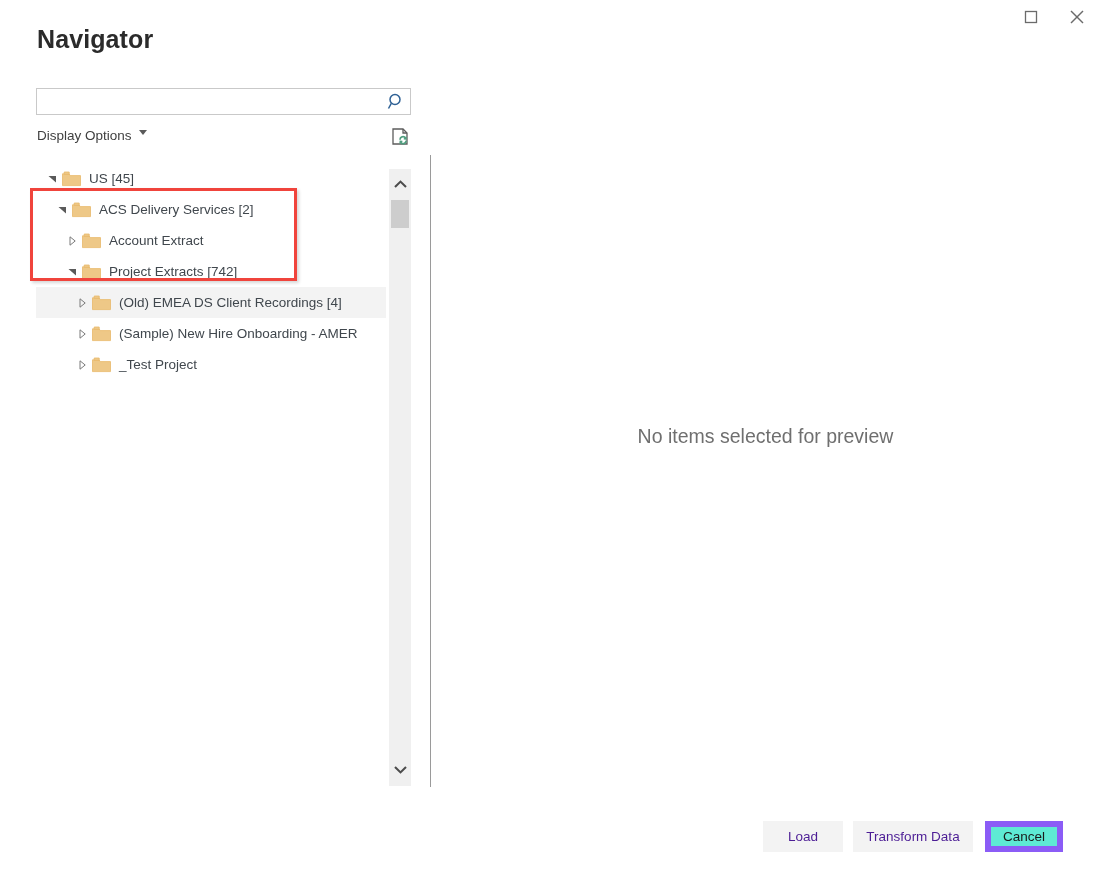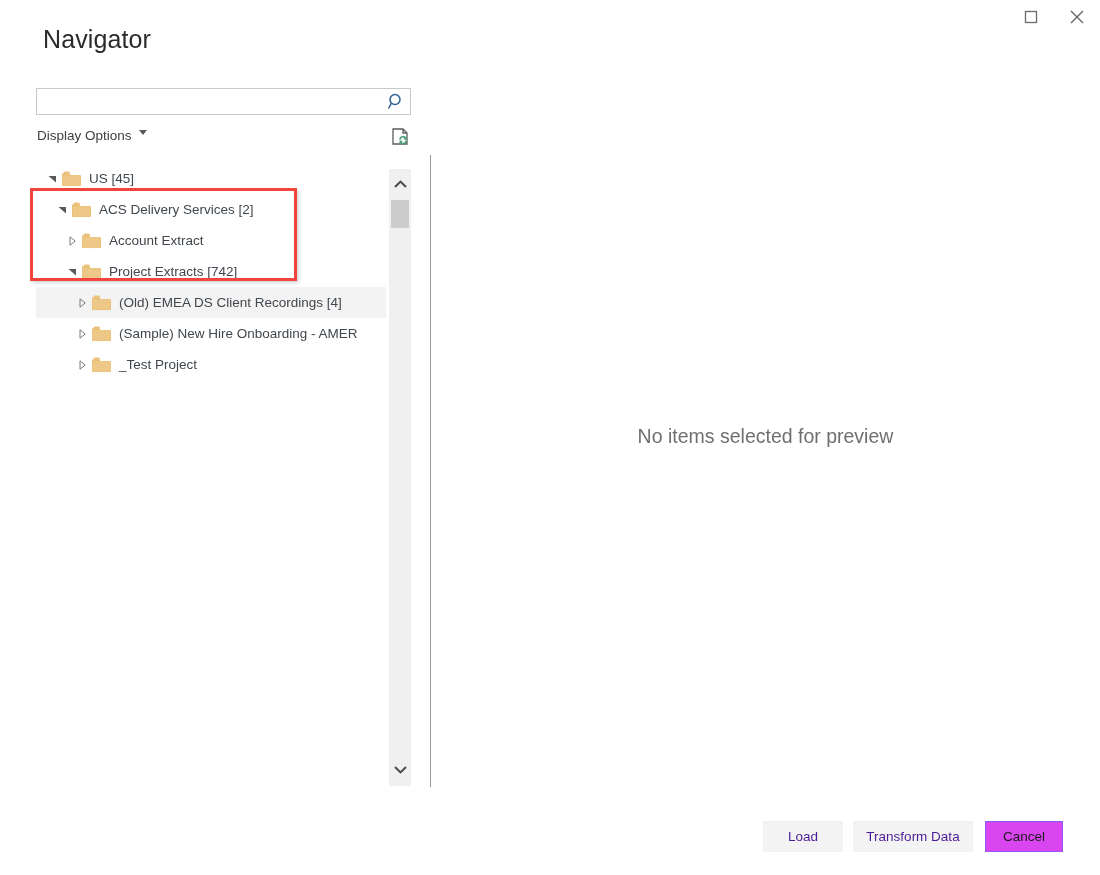--- a/index.html
+++ b/index.html
@@ -31,24 +31,23 @@
     display: flex; align-items: center; justify-content: center;
     cursor: default;
   }
   .win-btn svg { display: block; }
 
   .page-title {
     position: absolute;
     left: 37px; top: 25px;
     font-size: 25px;
     color: #2b2b2b;
-    font-weight: normal;
+    font-weight: bold;
     letter-spacing: 0.1px;
     white-space: nowrap;
-    margin-left: 6px;
   }
 
   
   .search-box {
     position: absolute;
     left: 36px; top: 88px;
     width: 375px; height: 27px;
     border: 1px solid #c9c9c9;
     background: #ffffff;
     display: flex;
@@ -189,23 +188,23 @@
     display: flex; align-items: center; justify-content: center;
     cursor: default;
     border: 1px solid transparent;
   }
   .btn-disabled {
     background: #f3f3f3;
     color: #4c1d95;
     border-color: #f3f3f3;
   }
   .btn-default {
-    background: #d946ef;
+    background: #5eead4;
     color: #1a1a1a;
-    border: 1px solid #8b5cf6;
+    border: 6px solid #8b5cf6;
   }
   #load-button      { left: 763px; bottom: 23px; width: 80px; }
   #transform-button { left: 853px; bottom: 23px; width: 120px; }
   #cancel-button    { left: 985px; bottom: 23px; width: 78px; }
 
   
   .annotation-box {
     position: absolute;
     left: 30px; top: 188px;
     width: 267px; height: 93px;

